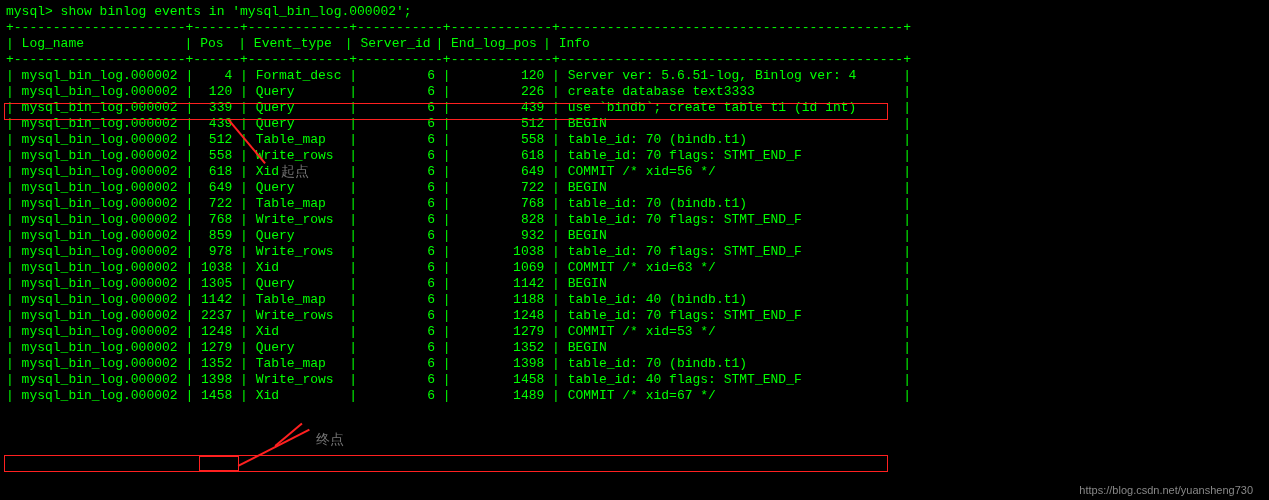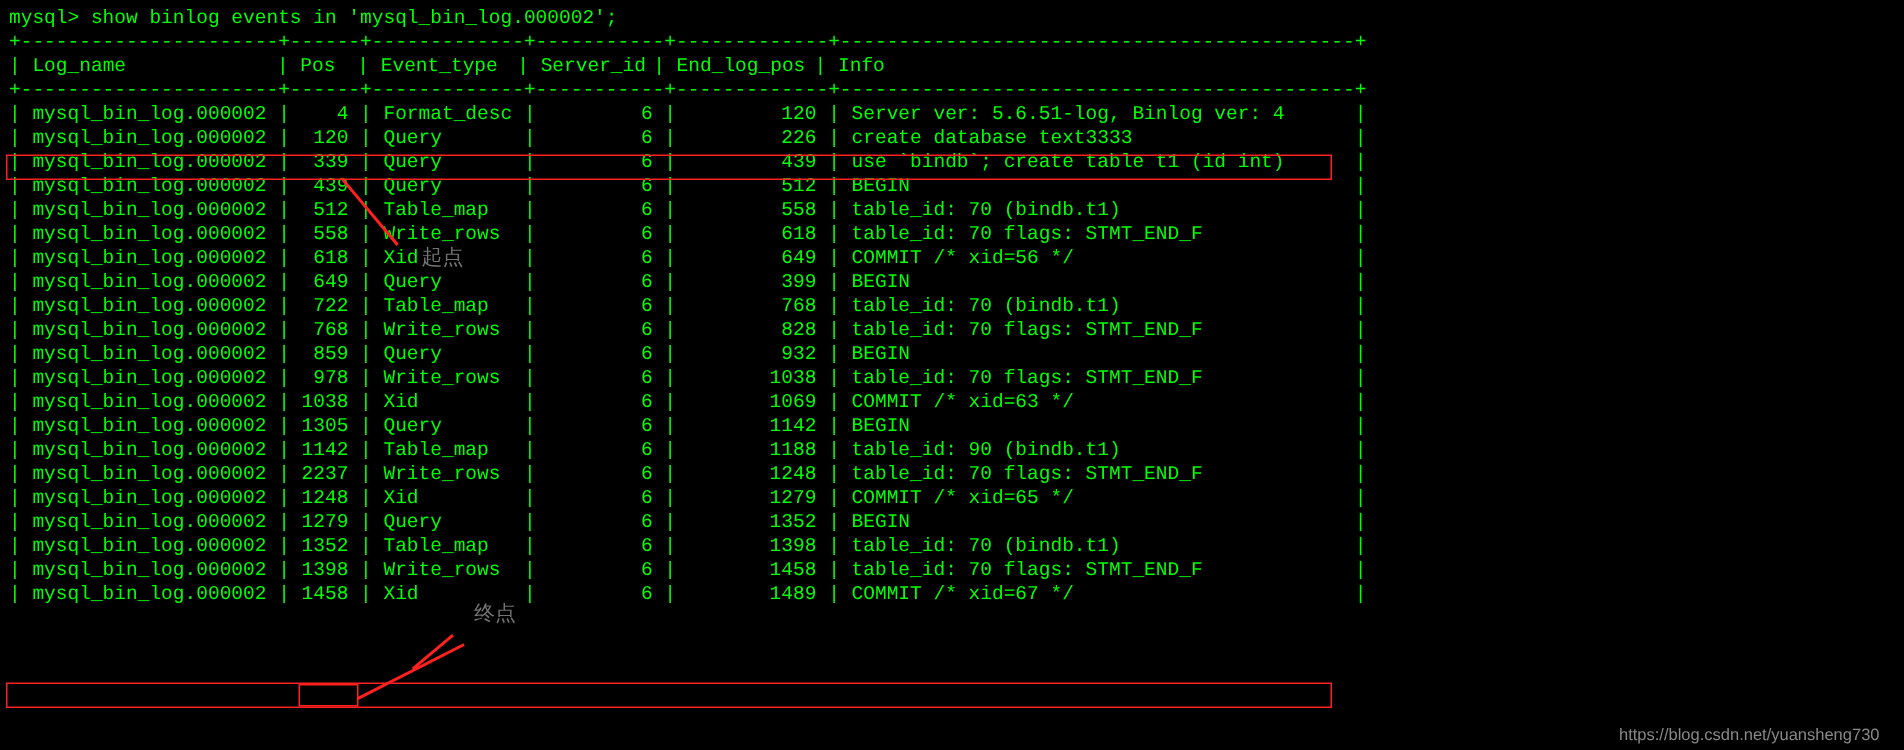--- a/index.html
+++ b/index.html
@@ -39,40 +39,40 @@
 <div class="row-line"><span class="pipe">| </span><span style="display:inline-block;width:163px;">Log_name</span><span class="pipe">| </span><span style="display:inline-block;width:38px;">Pos</span><span class="pipe">| </span><span style="display:inline-block;width:91px;">Event_type</span><span class="pipe">| </span><span style="display:inline-block;width:75px;">Server_id</span><span class="pipe">| </span><span style="display:inline-block;width:92px;">End_log_pos</span><span class="pipe">| </span><span>Info</span></div>
 <div class="divider">+----------------------+------+-------------+-----------+-------------+--------------------------------------------+</div>
 <div id="rows-container">
     <div class="row-line">| mysql_bin_log.000002 |    4 | Format_desc |         6 |         120 | Server ver: 5.6.51-log, Binlog ver: 4      |</div>
     <div class="row-line">| mysql_bin_log.000002 |  120 | Query       |         6 |         226 | create database text3333                   |</div>
     <div class="row-line">| mysql_bin_log.000002 |  339 | Query       |         6 |         439 | use `bindb`; create table t1 (id int)      |</div>
     <div class="row-line">| mysql_bin_log.000002 |  439 | Query       |         6 |         512 | BEGIN                                      |</div>
     <div class="row-line">| mysql_bin_log.000002 |  512 | Table_map   |         6 |         558 | table_id: 70 (bindb.t1)                    |</div>
     <div class="row-line">| mysql_bin_log.000002 |  558 | Write_rows  |         6 |         618 | table_id: 70 flags: STMT_END_F             |</div>
     <div class="row-line">| mysql_bin_log.000002 |  618 | Xid         |         6 |         649 | COMMIT /* xid=56 */                        |</div>
-    <div class="row-line">| mysql_bin_log.000002 |  649 | Query       |         6 |         399 | BEGIN                                      |</div>
+    <div class="row-line">| mysql_bin_log.000002 |  649 | Query       |         6 |         722 | BEGIN                                      |</div>
     <div class="row-line">| mysql_bin_log.000002 |  722 | Table_map   |         6 |         768 | table_id: 70 (bindb.t1)                    |</div>
     <div class="row-line">| mysql_bin_log.000002 |  768 | Write_rows  |         6 |         828 | table_id: 70 flags: STMT_END_F             |</div>
     <div class="row-line">| mysql_bin_log.000002 |  859 | Query       |         6 |         932 | BEGIN                                      |</div>
     <div class="row-line">| mysql_bin_log.000002 |  978 | Write_rows  |         6 |        1038 | table_id: 70 flags: STMT_END_F             |</div>
     <div class="row-line">| mysql_bin_log.000002 | 1038 | Xid         |         6 |        1069 | COMMIT /* xid=63 */                        |</div>
     <div class="row-line">| mysql_bin_log.000002 | 1305 | Query       |         6 |        1142 | BEGIN                                      |</div>
-    <div class="row-line">| mysql_bin_log.000002 | 1142 | Table_map   |         6 |        1188 | table_id: 90 (bindb.t1)                    |</div>
+    <div class="row-line">| mysql_bin_log.000002 | 1142 | Table_map   |         6 |        1188 | table_id: 40 (bindb.t1)                    |</div>
     <div class="row-line">| mysql_bin_log.000002 | 2237 | Write_rows  |         6 |        1248 | table_id: 70 flags: STMT_END_F             |</div>
-    <div class="row-line">| mysql_bin_log.000002 | 1248 | Xid         |         6 |        1279 | COMMIT /* xid=65 */                        |</div>
+    <div class="row-line">| mysql_bin_log.000002 | 1248 | Xid         |         6 |        1279 | COMMIT /* xid=53 */                        |</div>
     <div class="row-line">| mysql_bin_log.000002 | 1279 | Query       |         6 |        1352 | BEGIN                                      |</div>
     <div class="row-line">| mysql_bin_log.000002 | 1352 | Table_map   |         6 |        1398 | table_id: 70 (bindb.t1)                    |</div>
-    <div class="row-line">| mysql_bin_log.000002 | 1398 | Write_rows  |         6 |        1458 | table_id: 70 flags: STMT_END_F             |</div>
+    <div class="row-line">| mysql_bin_log.000002 | 1398 | Write_rows  |         6 |        1458 | table_id: 40 flags: STMT_END_F             |</div>
     <div class="row-line">| mysql_bin_log.000002 | 1458 | Xid         |         6 |        1489 | COMMIT /* xid=67 */                        |</div>
   </div>
 
 <div class="hl-red" style="left:4px; top:103px; width:884px; height:17px;"></div>
 <div class="hl-red" style="left:4px; top:455px; width:884px; height:17px;"></div>
 <div class="hl-red" style="left:199px; top:456px; width:40px; height:15px;"></div>
 
 <div class="anno" style="left:268px; top:163px;">起点</div>
-<div class="anno" style="left:303px; top:400px;">终点</div>
+<div class="anno" style="left:303px; top:432px;font-family:Liberation Serif, serif;">终点</div>
 
 <div class="arrow-line" style="left:228px; top:118px; width:58px; transform: rotate(50deg);"></div>
 <div class="arrow-line" style="left:238px; top:465px; width:80px; transform: rotate(-27deg);"></div>
 <div class="arrow-line" style="left:275px; top:445px; width:35px; transform: rotate(-40deg);"></div>
 
 <div class="watermark">https://blog.csdn.net/yuansheng730</div>
 
 </body></html>

